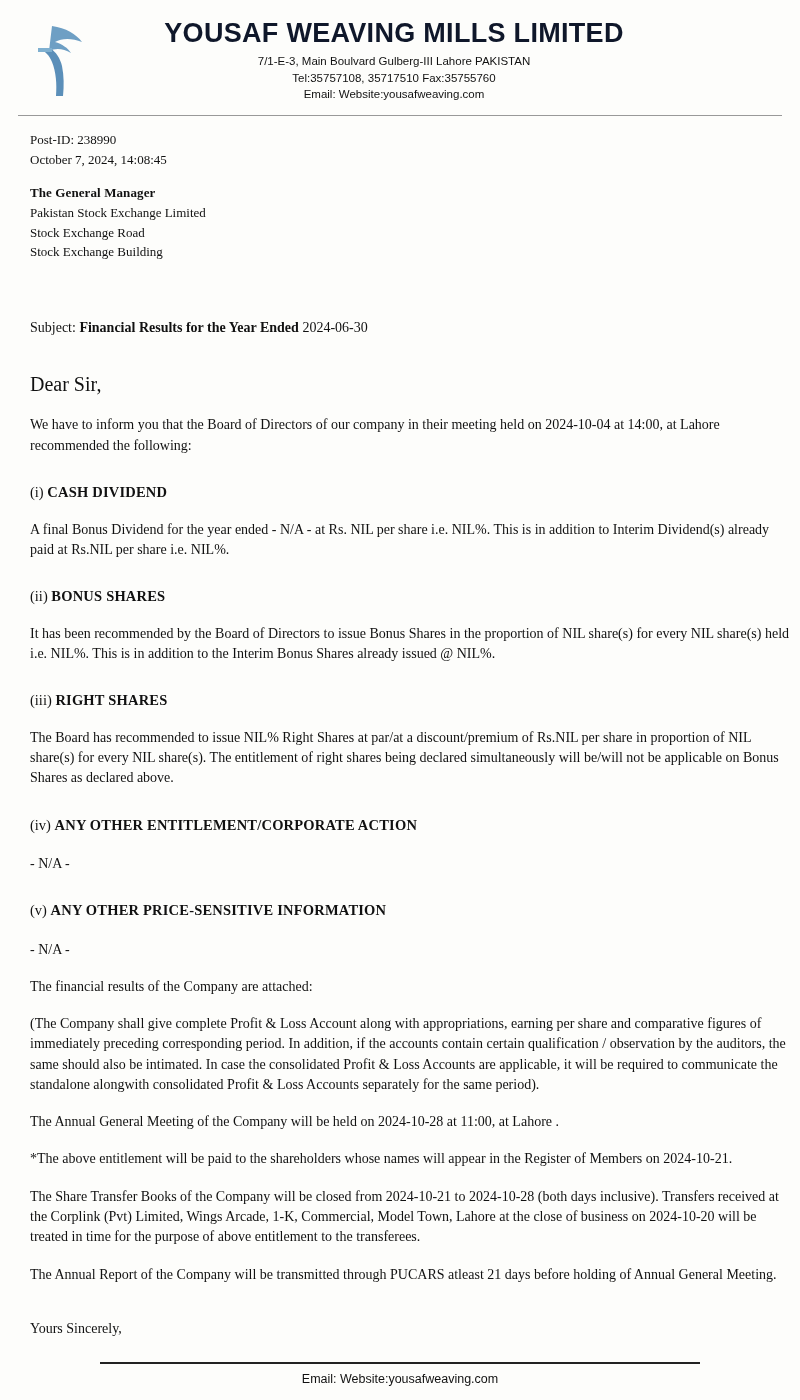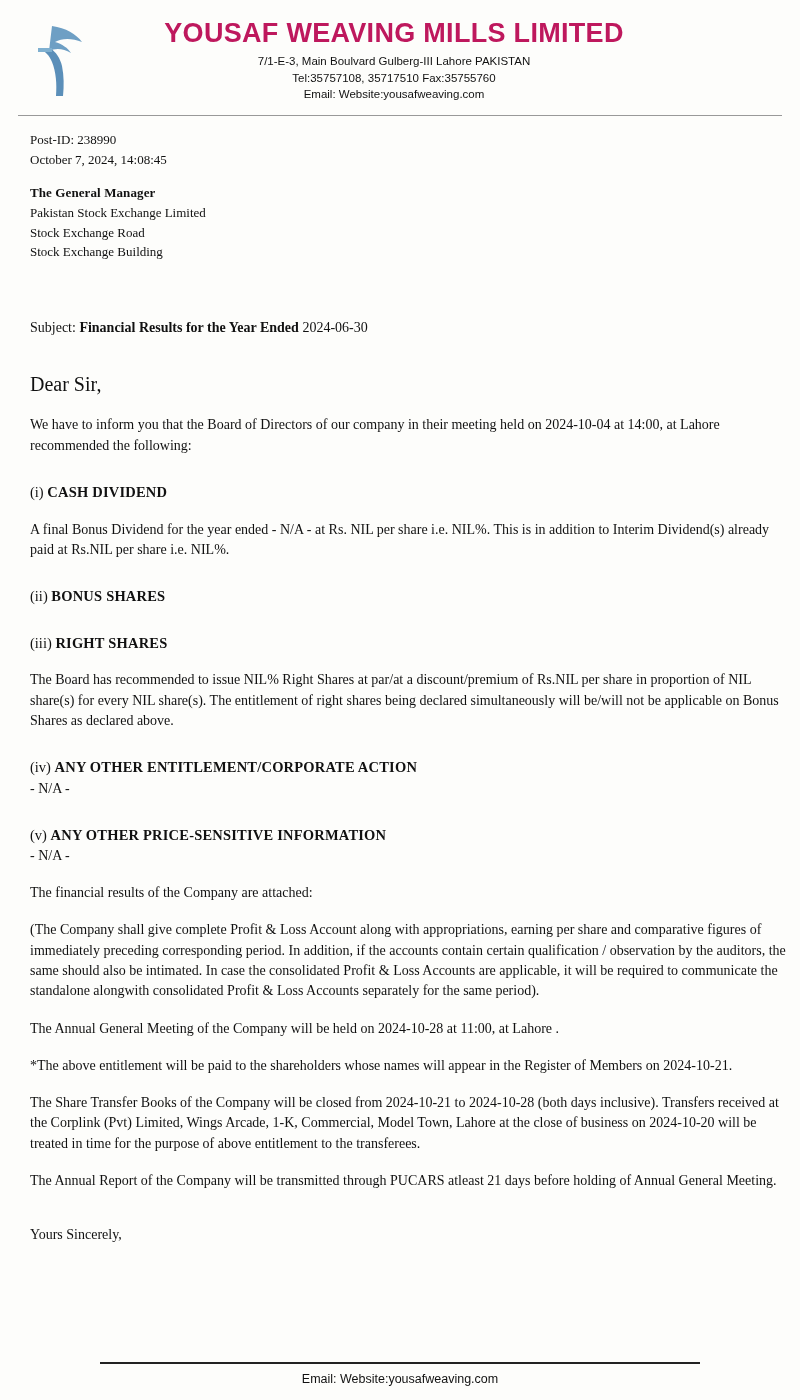--- a/index.html
+++ b/index.html
@@ -40,21 +40,21 @@
   .company-block {
     flex: 1;
     text-align: center;
     padding-right: 80px;
   }
   .company-name {
     font-family: "Liberation Sans", sans-serif;
     font-size: 27px;
     font-weight: bold;
     letter-spacing: 0.3px;
-    color: #be185d;
+    color: #0f172a;
     line-height: 1.15;
     margin-bottom: 4px;
   }
   .company-addr {
     font-family: "Liberation Sans", sans-serif;
     font-size: 11.5px;
     color: #111;
     line-height: 1.45;
   }
 
@@ -103,21 +103,21 @@
 
   .section-head {
     margin-top: 26px;
     font-size: 14.5px;
   }
   .section-head .num { font-weight: normal; }
   .section-head .ttl { font-weight: bold; letter-spacing: 0.2px; }
 
   .na-line {
     font-size: 14px;
-    margin-top: 1px;
+    margin-top: 19px;
   }
 
   .signoff { margin-top: 34px; font-size: 14px; }
 
   
   .footer {
     position: absolute;
     left: 0;
     bottom: 0;
     width: 800px;
@@ -183,20 +183,21 @@
     <div class="section-head">
       <span class="num">(i)</span>
       <span class="ttl">CASH DIVIDEND</span>
     </div>
     <p class="para">A final Bonus Dividend for the year ended - N/A - at Rs. NIL per share i.e. NIL%. This is in addition to Interim Dividend(s) already paid at Rs.NIL per share i.e. NIL%.</p>
 
     <div class="section-head">
       <span class="num">(ii)</span>
       <span class="ttl">BONUS SHARES</span>
     </div>
+    <p class="para">It has been recommended by the Board of Directors to issue Bonus Shares in the proportion of NIL share(s) for every NIL share(s) held i.e. NIL%. This is in addition to the Interim Bonus Shares already issued @ NIL%.</p>
 
     <div class="section-head">
       <span class="num">(iii)</span>
       <span class="ttl">RIGHT SHARES</span>
     </div>
     <p class="para">The Board has recommended to issue NIL% Right Shares at par/at a discount/premium of Rs.NIL per share in proportion of NIL share(s) for every NIL share(s). The entitlement of right shares being declared simultaneously will be/will not be applicable on Bonus Shares as declared above.</p>
 
     <div class="section-head">
       <span class="num">(iv)</span>
       <span class="ttl">ANY OTHER ENTITLEMENT/CORPORATE ACTION</span>

